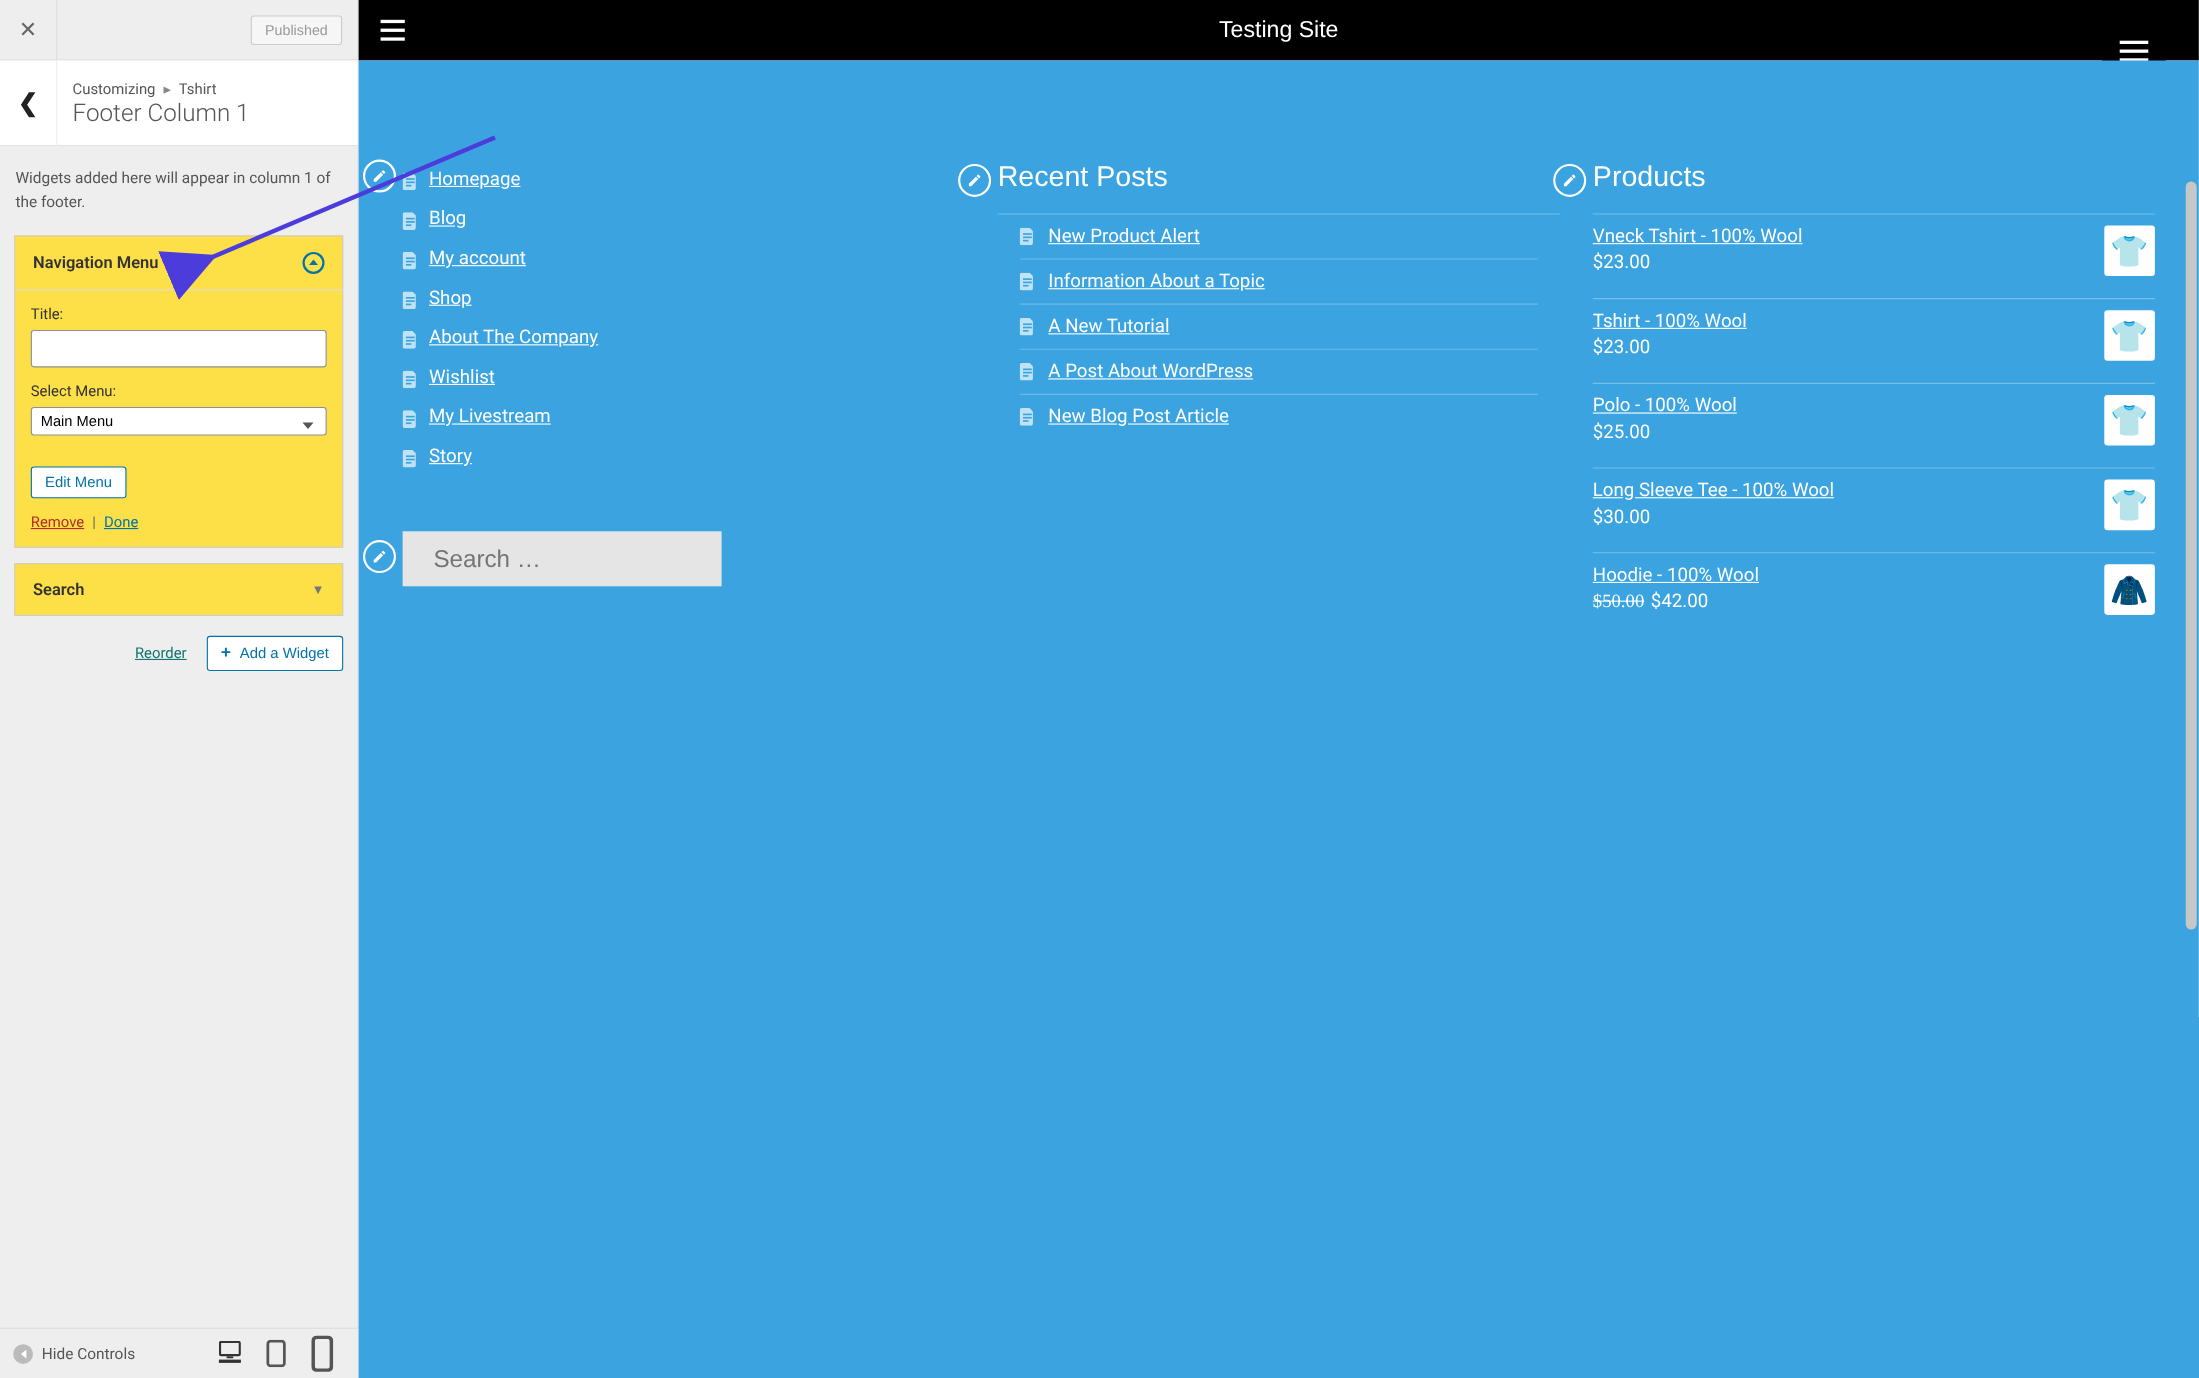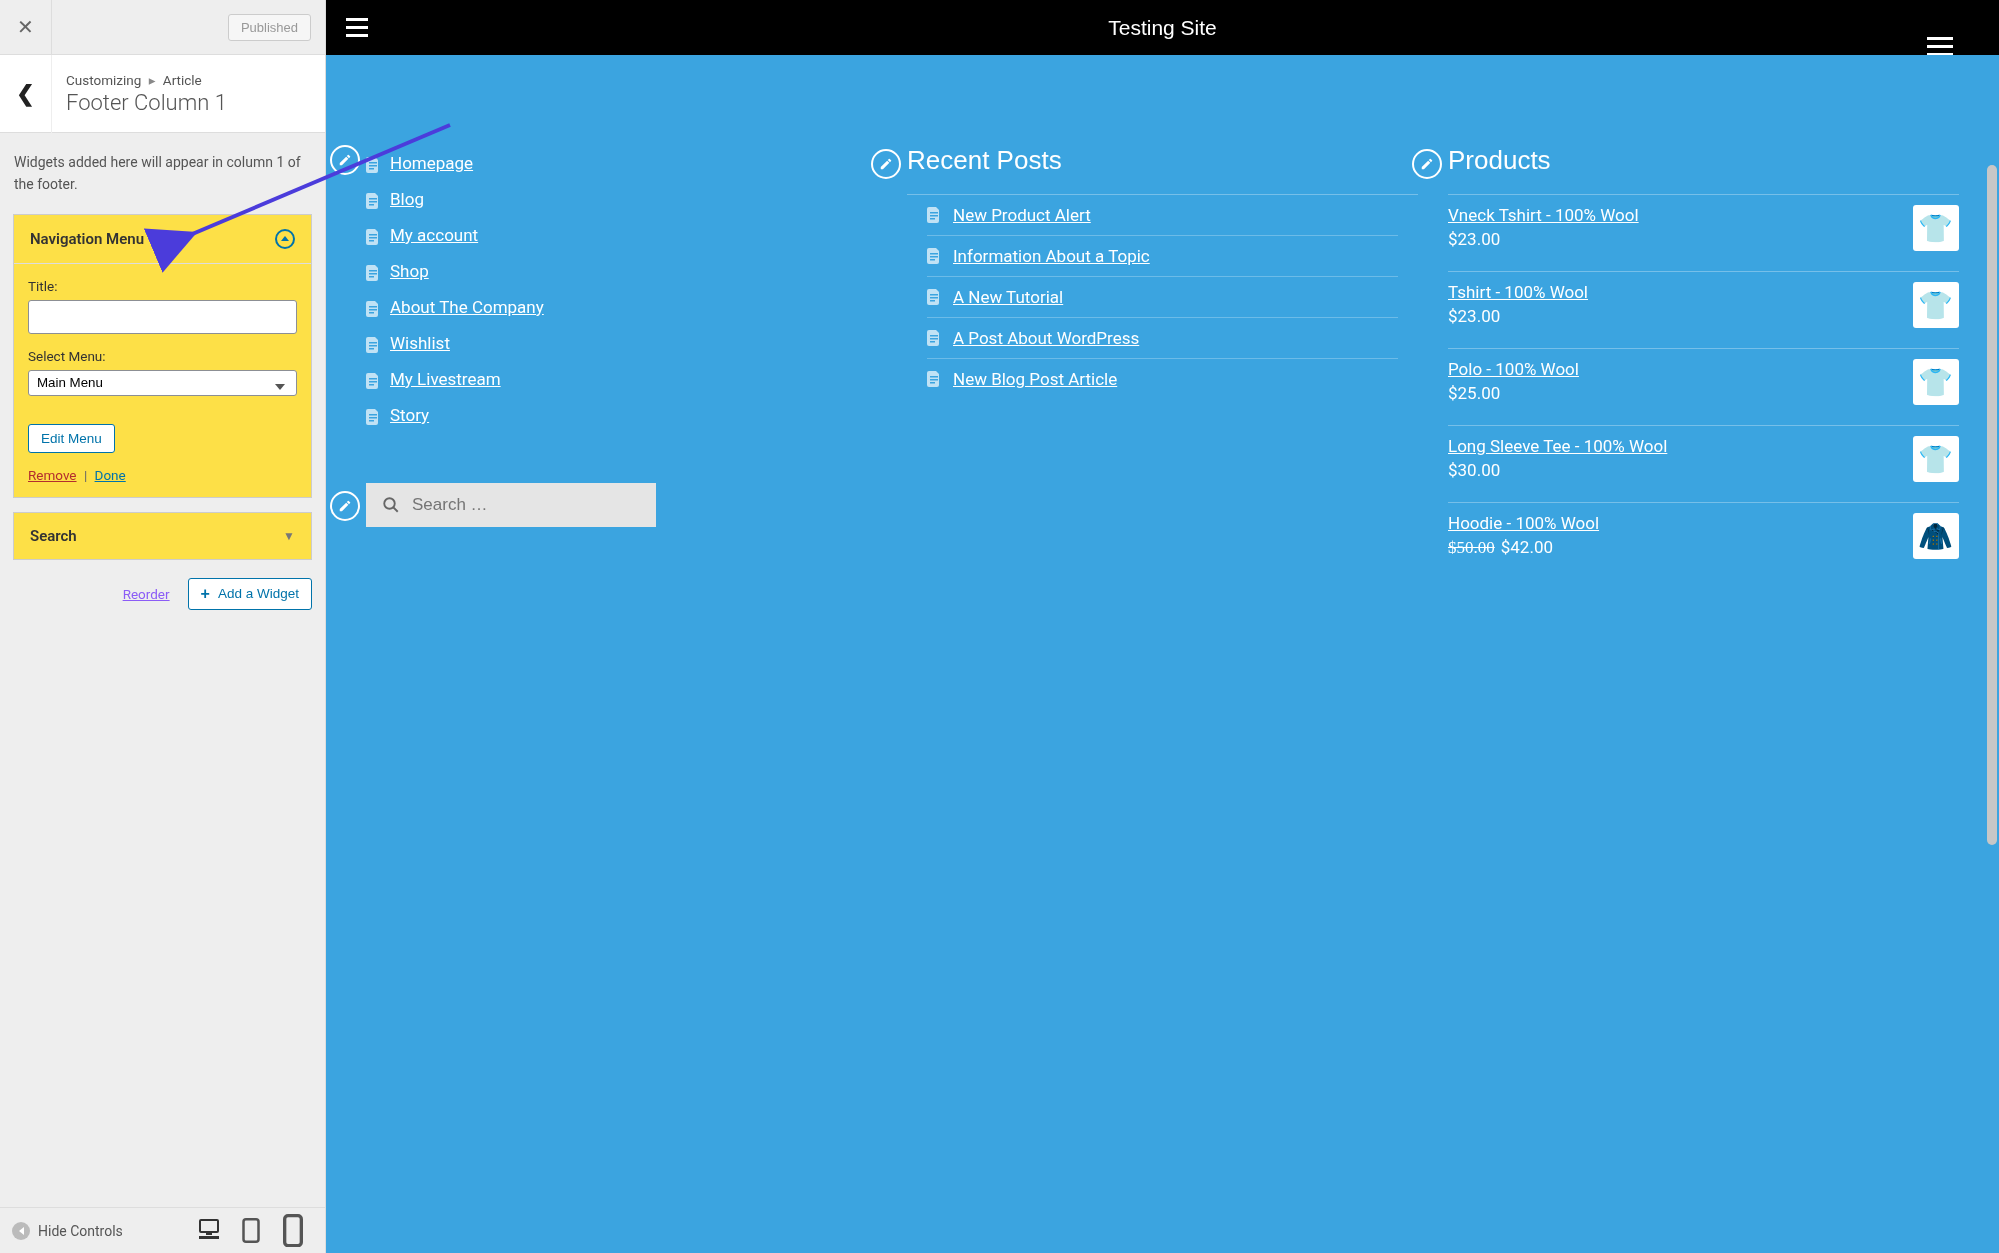--- a/index.html
+++ b/index.html
@@ -34,21 +34,21 @@
 .wselect { width:100%; height:26px; border:1px solid #8c8f94; border-radius:3px; padding:0 8px; margin-bottom: 14px; background:#fff; appearance:none; position:relative; }
 .select-wrap { position:relative; margin-bottom:14px; }
 .select-wrap::after { content:""; position:absolute; right:12px; top:14px; width:0; height:0; border-left:5px solid transparent; border-right:5px solid transparent; border-top:6px solid #555; pointer-events:none; }
 .btn-secondary { border:1px solid #0073aa; background:#fff; color:#0073aa; padding:6px 12px; border-radius:3px; cursor:pointer; font-size:13.5px; }
 .widget-actions { margin-top: 14px; font-size: 13.5px; }
 .remove-link { color:#b32d2e; text-decoration: underline; cursor:pointer; }
 .done-link { color:#0073aa; text-decoration: underline; cursor:pointer; }
 .sep { color:#666; margin:0 4px; }
 
 .widgets-footer { display:flex; justify-content:flex-end; align-items:center; gap:18px; padding: 4px 13px; }
-.reorder-link { color:#8b5cf6; text-decoration:underline; font-size:13.5px; cursor:pointer; }
+.reorder-link { color:#0f766e; text-decoration:underline; font-size:13.5px; cursor:pointer; }
 .add-widget-btn { border:1px solid #0073aa; background:#fff; color:#0073aa; padding:7px 12px; border-radius:3px; display:flex; align-items:center; gap:8px; cursor:pointer; font-size:13.5px; }
 .plus { font-size:16px; font-weight:bold; line-height:1; }
 
 .sidebar-bottom { margin-top:auto; border-top:1px solid #ddd; height:46px; display:flex; align-items:center; padding:0 12px; gap:14px; background:#eee; }
 .hide-controls { display:flex; align-items:center; gap:8px; color:#555; cursor:pointer; font-size:14px; }
 .hide-caret { width:18px; height:18px; border-radius:50%; background:#bbb; display:flex;align-items:center;justify-content:center; }
 .hide-caret::before { content:""; width:0;height:0;border-top:4px solid transparent;border-bottom:4px solid transparent;border-right:5px solid #fff; }
 .devices { display:flex; gap:22px; margin-left:auto; margin-right:10px; }
 .device-icon { width:20px; height:16px; cursor:pointer; color:#555; display:flex;align-items:center;justify-content:center; }
 .device-icon.active { border-bottom:3px solid #333; padding-bottom:4px; }
@@ -86,21 +86,21 @@
 .product-item { display:flex; gap:14px; padding:10px 0 20px 0; border-top:1px solid rgba(255,255,255,0.3); }
 .product-info { flex:1; }
 .product-name { color:#fff; text-decoration:underline; font-size:17px; display:block; margin-bottom:4px; }
 .product-price { color:#fff; font-size:17px; }
 .old-price { text-decoration:line-through; margin-right:6px;font-family:Liberation Serif, serif; }
 .product-thumb { width:46px; height:46px; background:#fff; border-radius:3px; display:flex; align-items:center;justify-content:center; font-size:28px; }
 
 .search-widget { margin-top:50px; position:relative; }
 .search-widget .edit-pencil { left:-36px; top:8px; }
 .search-box { background:#e5e5e5; display:flex; align-items:center; padding:12px 16px; gap:12px; width:290px; }
-.search-box input { background:transparent; border:none; outline:none; font-size:17px; color:#0c4a6e; flex:1; }
+.search-box input { background:transparent; border:none; outline:none; font-size:22px; color:#0c4a6e; flex:1; }
 .mag-icon { width:18px; height:18px; color:#666; }
 
 
 .arrow { position:absolute; top:130px; left:180px; width:280px; height:120px; pointer-events:none; z-index:50; }
 .arrow svg { width:100%; height:100%; overflow:visible; }
 
 .scrollbar { position:absolute; right:2px; top:110px; width:10px; height:680px; background:#c7c7c7; border-radius:5px; }
 </style>
 </head>
 <body>
@@ -114,21 +114,21 @@
         <button class="published">Published</button>
       </div>
     </div>
 
     <div class="breadcrumb-row">
       <div class="back-btn">❮</div>
       <div class="breadcrumb-content">
         <div class="breadcrumb-path">
           <span>Customizing</span>
           <span class="chev">▸</span>
-          <span>Article</span>
+          <span>Tshirt</span>
         </div>
         <div class="section-title">Footer Column 1</div>
       </div>
     </div>
 
     <div class="desc">Widgets added here will appear in column 1 of the footer.</div>
 
     <div class="widgets-list">
 
       <div class="widget-card">

